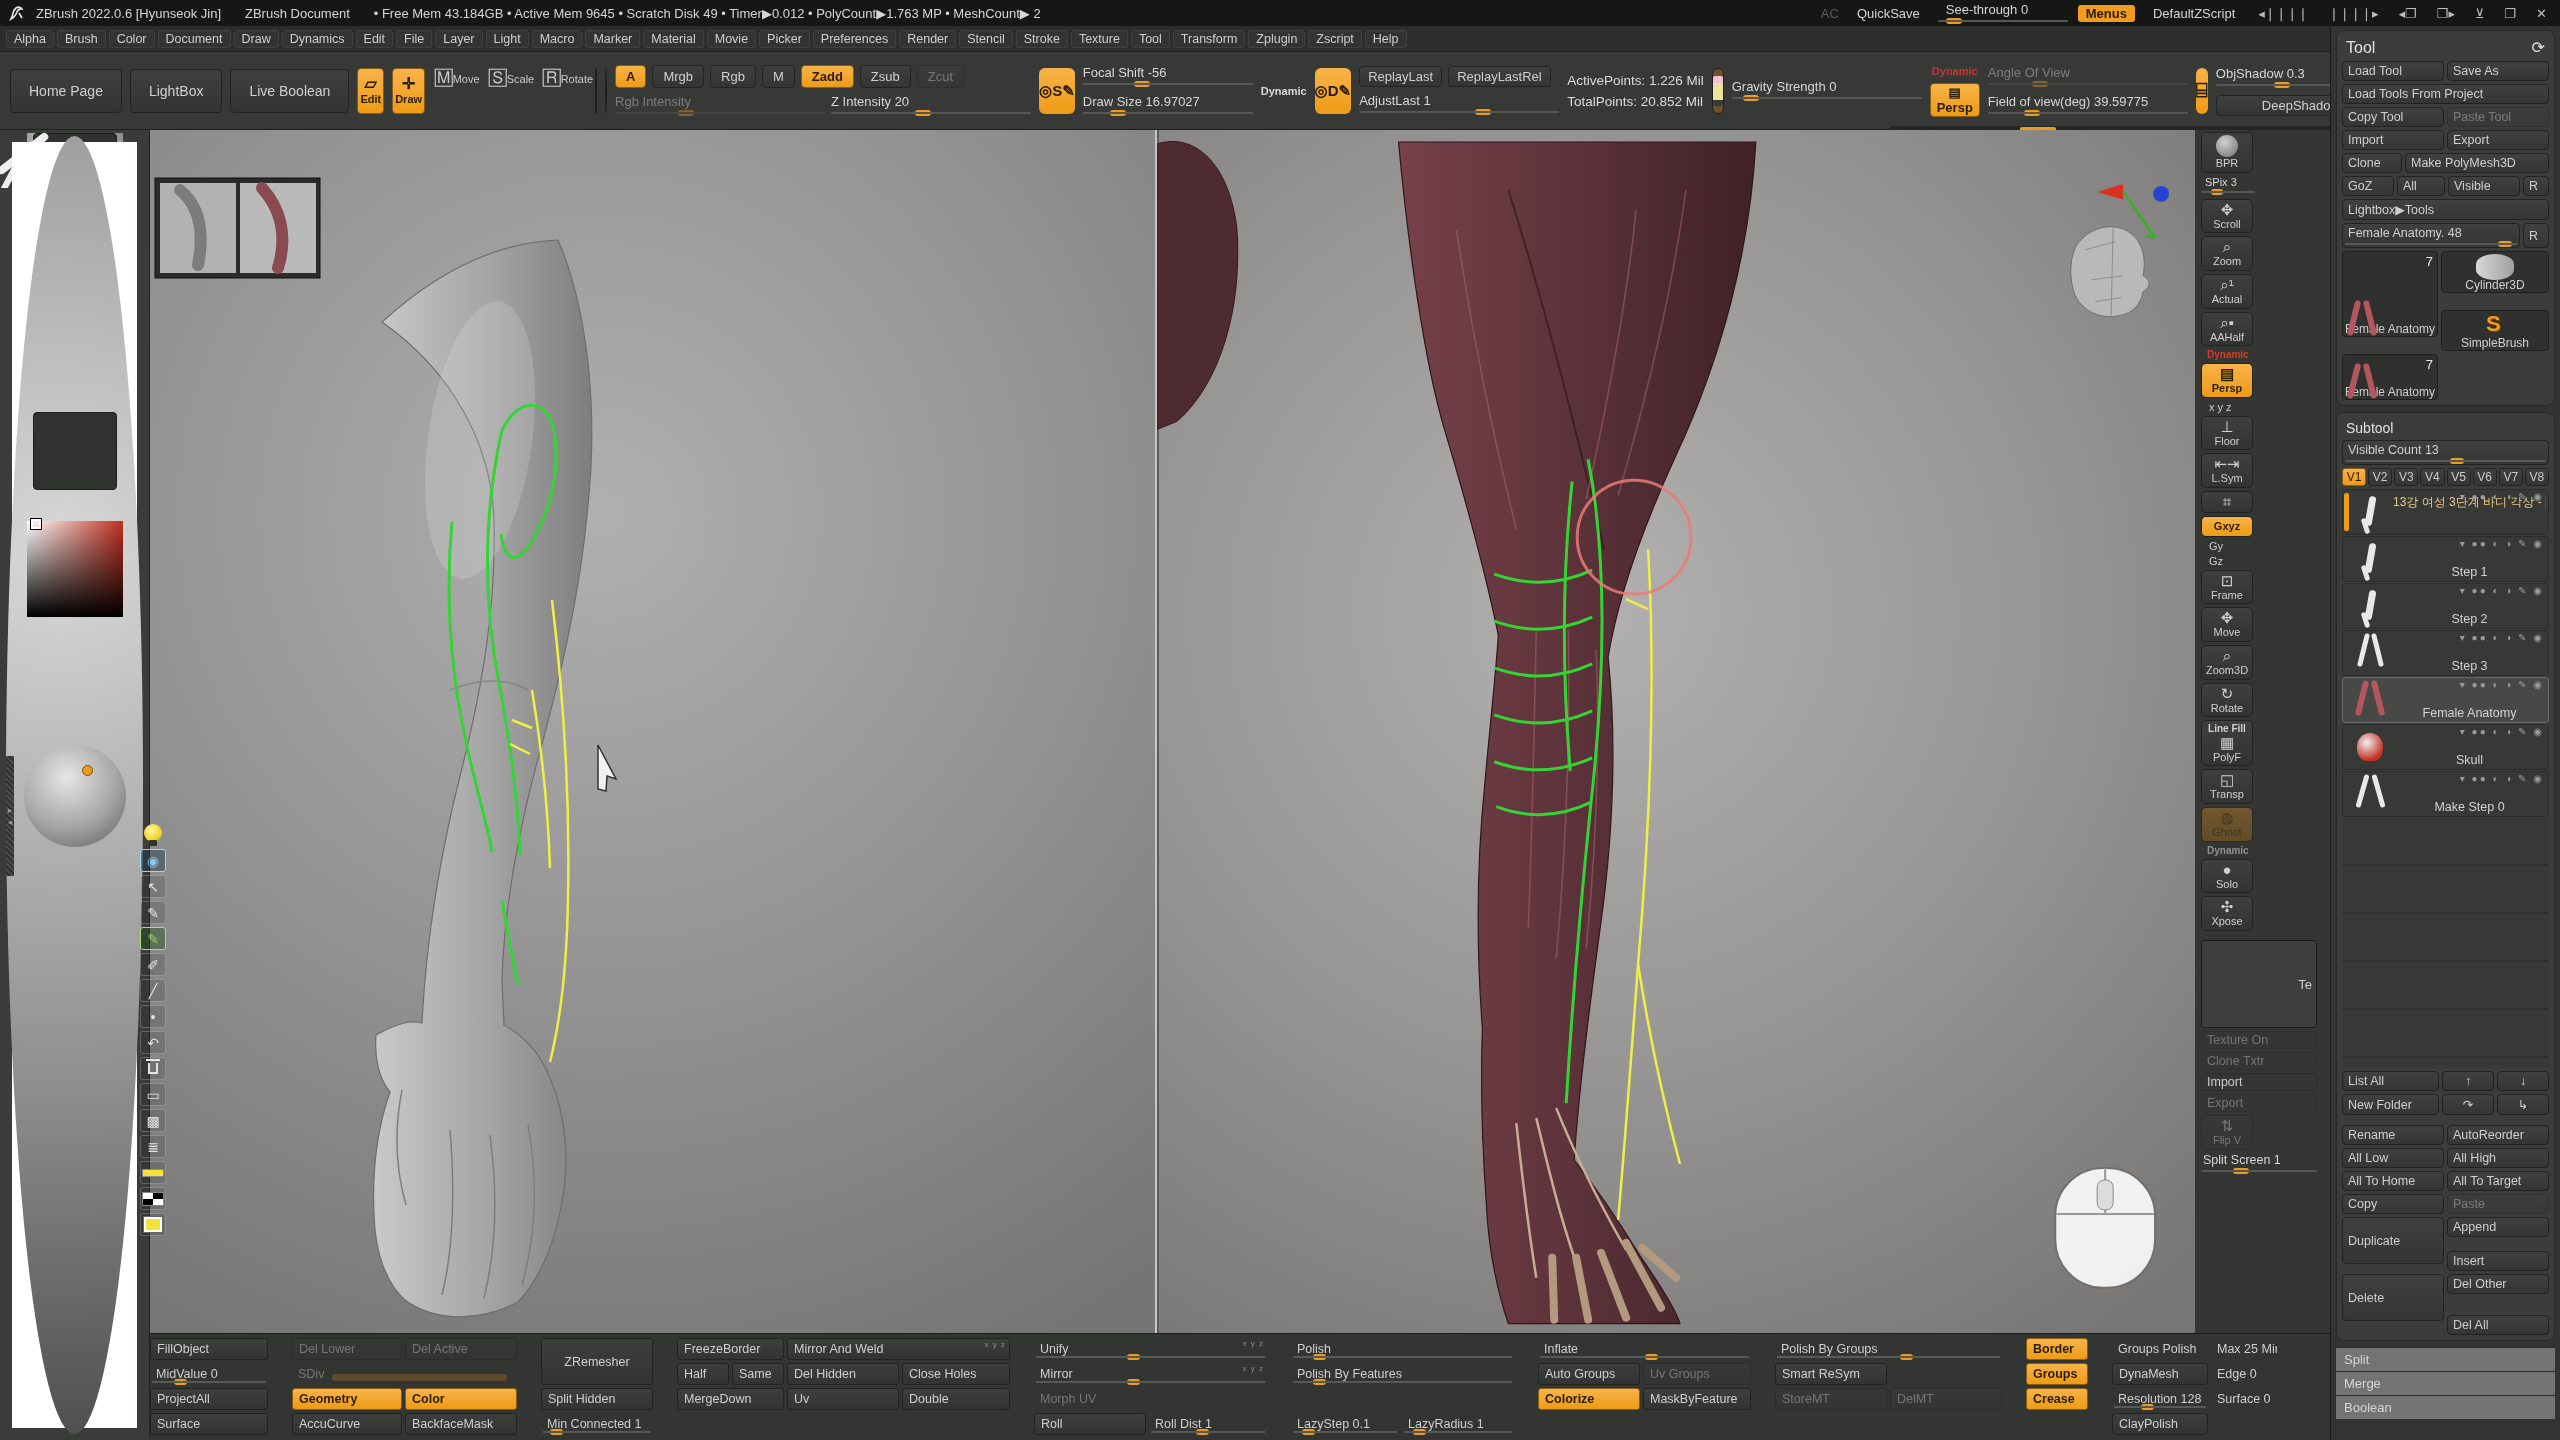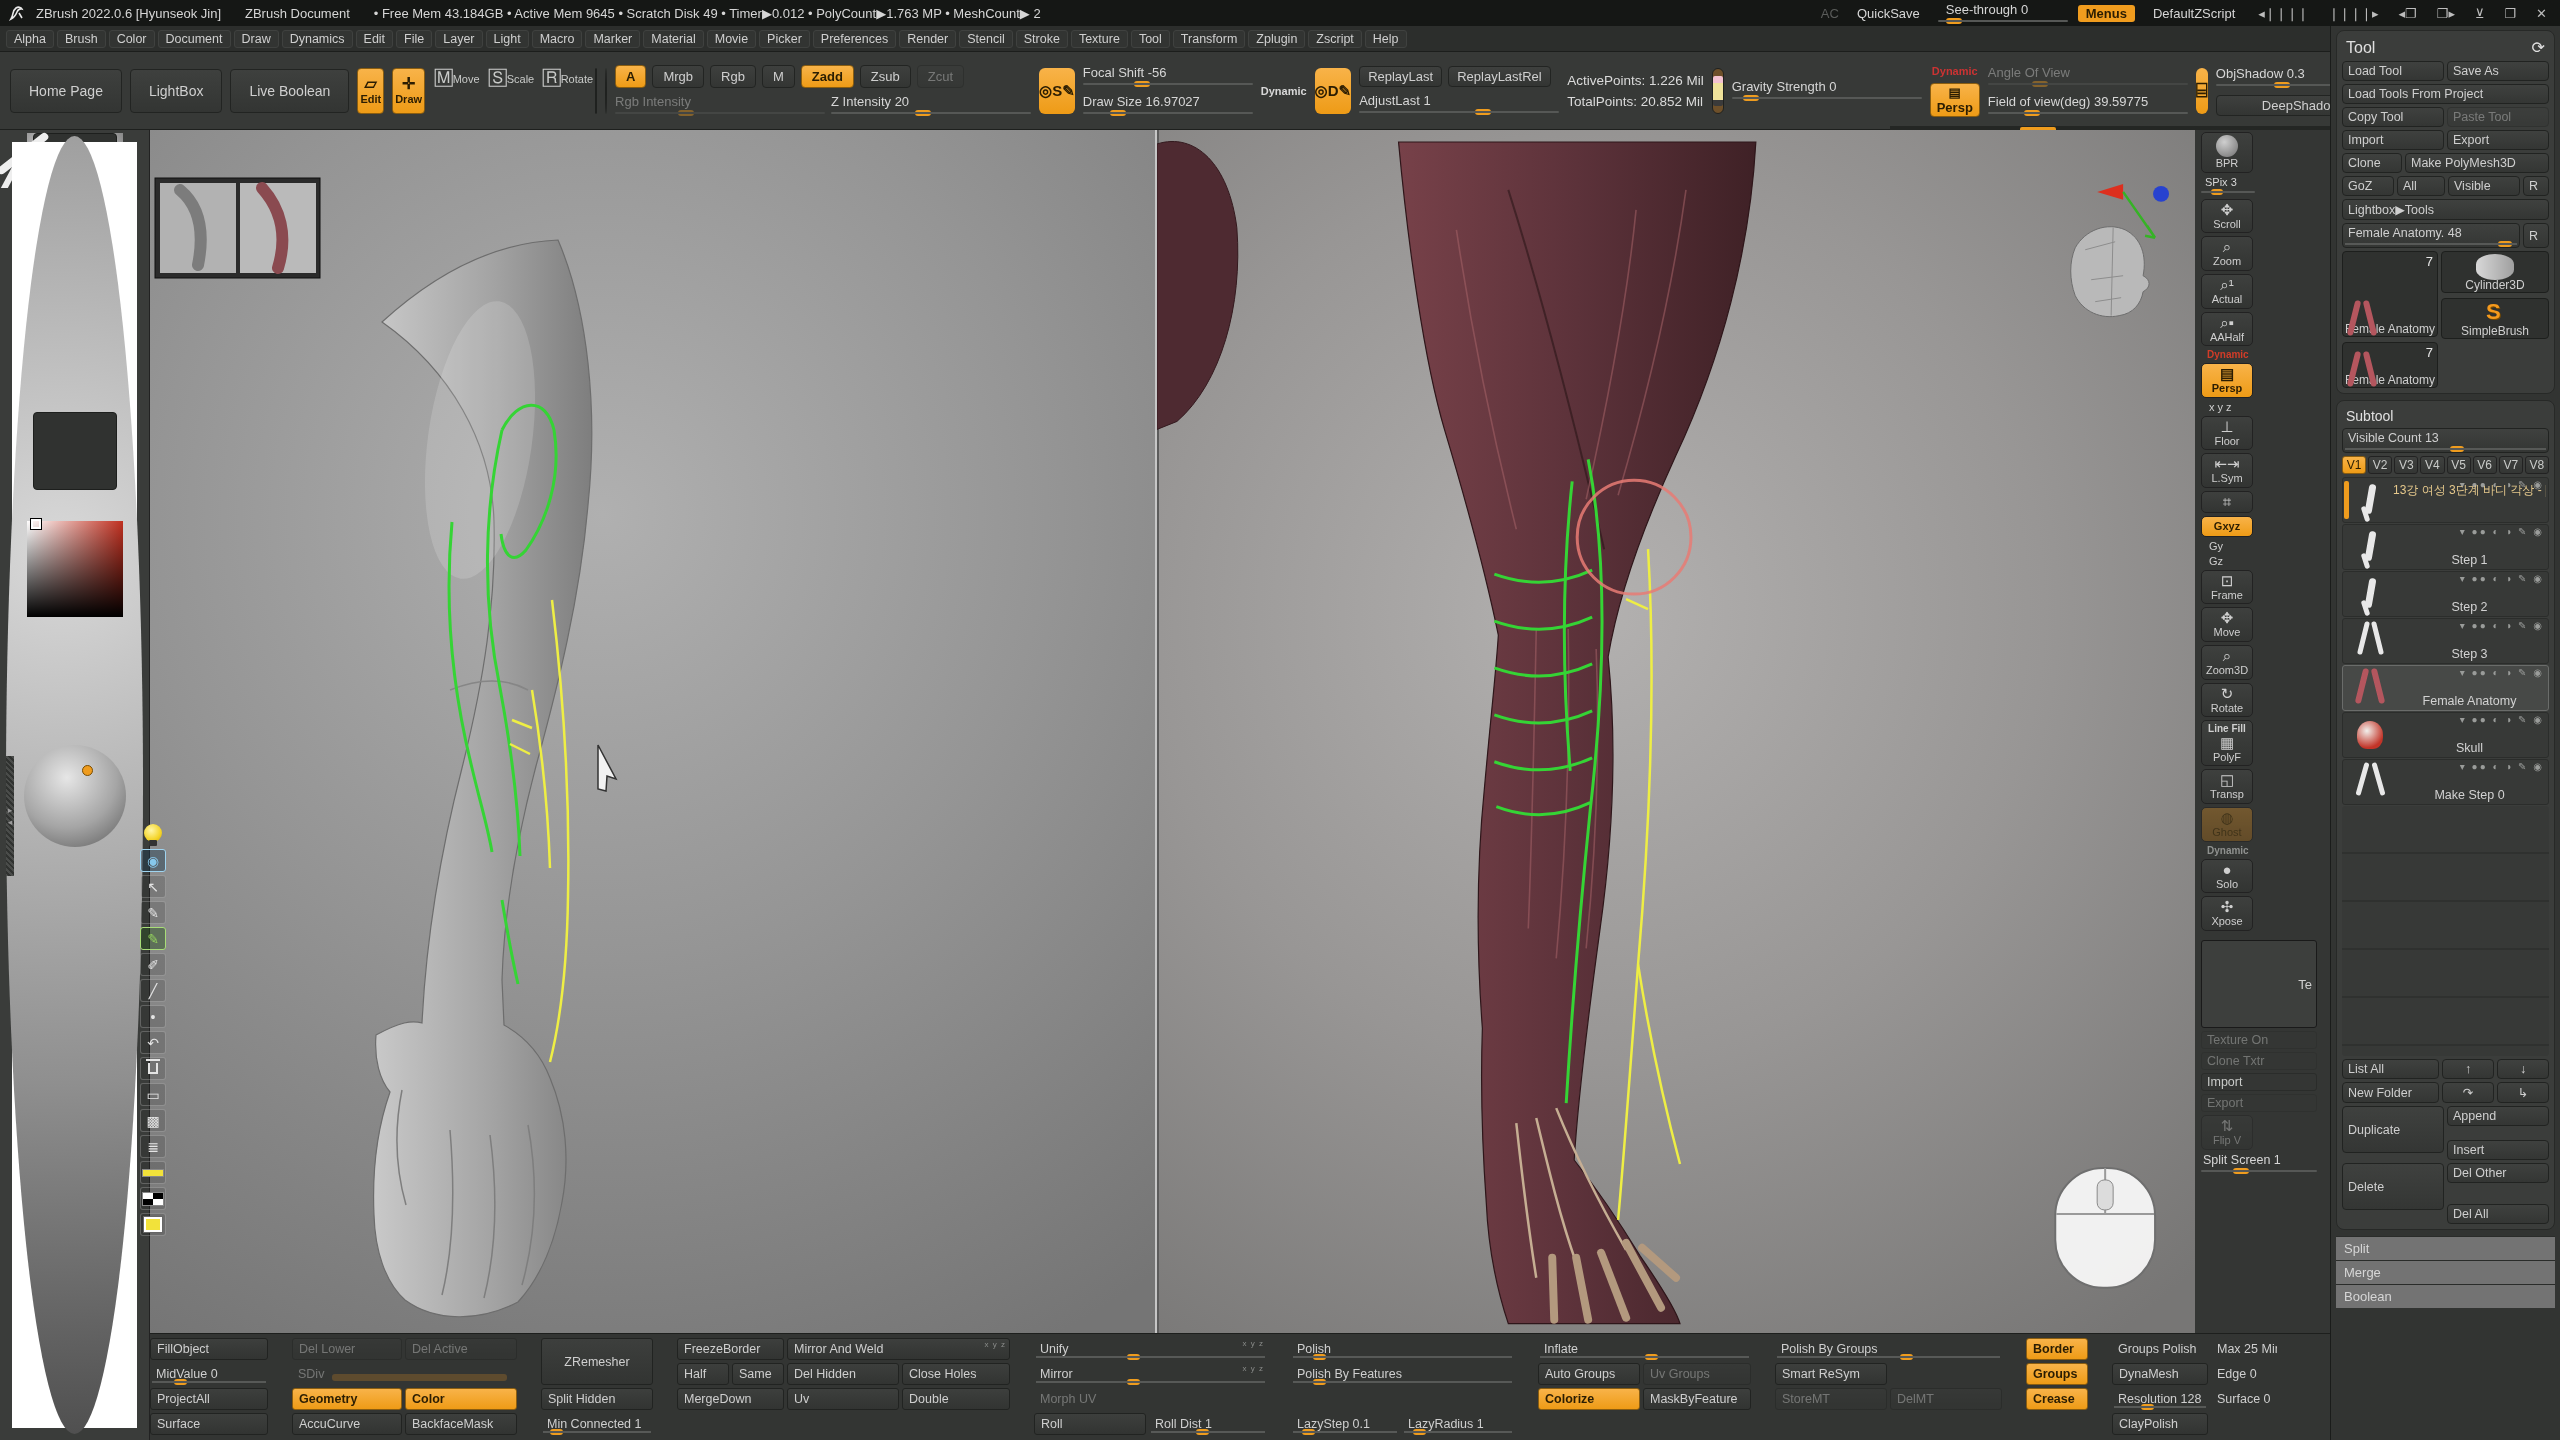--- a/index.html
+++ b/index.html
@@ -648,21 +648,21 @@
           <span>Female Anatomy. 48</span>
           <span class="knob"></span>
         </span>
       <span class="pbtn">R</span>
     </div>
     <div class="thumb-grid">
       <div class="tool-thumb redarms" style="height:86px">
         <span class="badge7">7</span>
         <span>Female Anatomy</span>
       </div>
-      <div style="display:flex;flex-direction:column;gap:5px">
+      <div style="display:flex;flex-direction:column;gap:17px">
         <div class="tool-thumb" style="height:42px">
           <span style="position:absolute;left:34px;top:2px;width:38px;height:26px;background:linear-gradient(90deg,#d8d8d8,#9f9f9f);border-radius:50%/40%"></span>
           <span>Cylinder3D</span>
         </div>
         <div class="tool-thumb" style="height:41px">
           <span style="position:absolute;left:44px;top:0;font-size:22px;font-weight:bold;color:#f59a1d;text-shadow:1px 1px 0 #7a4b00">S</span>
           <span>SimpleBrush</span>
         </div>
       </div>
       <div class="tool-thumb redarms" style="height:46px">
@@ -738,20 +738,31 @@
       </div>
     <div class="empty-rows"></div>
     <div class="pgrid" style="grid-template-columns:1fr 52px 52px">
       <span class="pbtn">List All</span>
       <span class="pbtn" style="justify-content:center">↑</span>
       <span class="pbtn" style="justify-content:center">↓</span>
       <span class="pbtn">New Folder</span>
       <span class="pbtn" style="justify-content:center">↷</span>
       <span class="pbtn" style="justify-content:center">↳</span>
     </div>
+    <div class="pgrid" style="grid-template-columns:1fr 1fr;margin-top:10px">
+
+    <span class="pbtn">Rename</span>
+        <span class="pbtn">AutoReorder</span>
+        <span class="pbtn">All Low</span>
+        <span class="pbtn">All High</span>
+        <span class="pbtn">All To Home</span>
+        <span class="pbtn">All To Target</span>
+        <span class="pbtn">Copy</span>
+        <span class="pbtn dim">Paste</span>
+      </div>
     <div class="pgrid" style="grid-template-columns:1fr 1fr;margin-top:3px">
       <span class="pbtn" style="height:47px">Duplicate</span>
       <span style="display:grid;gap:14px">
         <span class="pbtn">Append</span>
         <span class="pbtn">Insert</span>
       </span>
       <span class="pbtn" style="height:47px">Delete</span>
       <span style="display:grid;gap:21px">
         <span class="pbtn">Del Other</span>
         <span class="pbtn">Del All</span>

